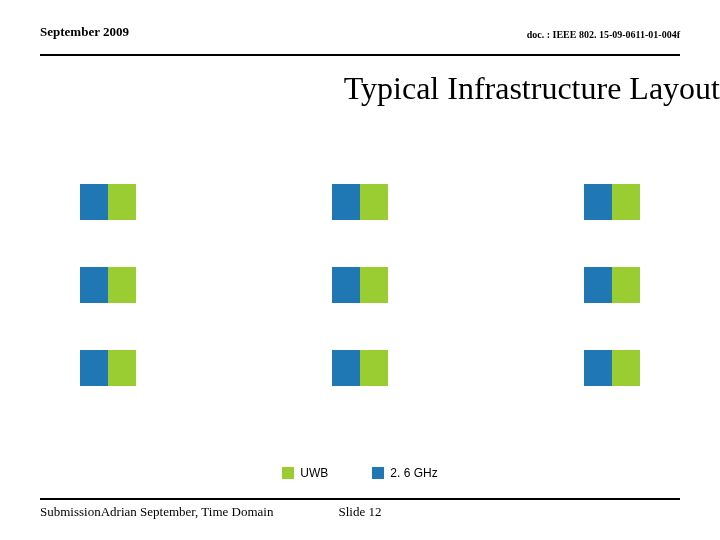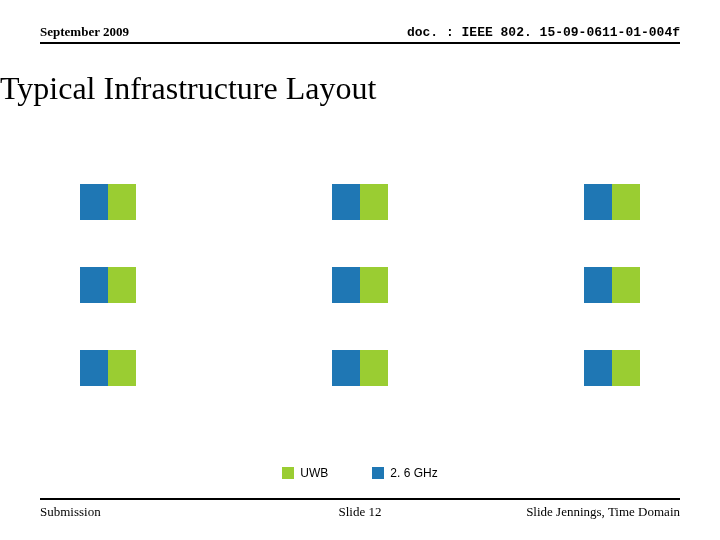--- a/index.html
+++ b/index.html
@@ -19,37 +19,36 @@
   }
   .header {
     position: absolute;
     top: 24px;
     left: 40px;
     right: 40px;
     display: flex;
     justify-content: space-between;
     align-items: flex-end;
     border-bottom: 2px solid #000;
-    padding-bottom: 2px;
+    padding-bottom: 14px;
   }
   .header-left {
     font-weight: bold;
     font-size: 13px;
   }
   .header-right {
     font-weight: bold;
-    font-size: 13px;
-    font-family: Liberation Mono, monospace;
+    font-size: 10px;
   }
   .title {
     position: absolute;
     top: 70px;
     left: 0;
     right: 0;
-    text-align: left;
+    text-align: right;
     font-size: 32px;
     font-weight: normal;
   }
   .grid {
     position: absolute;
     top: 160px;
     left: 80px;
     right: 80px;
     bottom: 130px;
     display: grid;
@@ -91,21 +90,20 @@
     height: 12px;
   }
   .footer {
     position: absolute;
     bottom: 20px;
     left: 40px;
     right: 40px;
     border-top: 2px solid #000;
     padding-top: 4px;
     display: flex;
-    justify-content: space-between;
     align-items: flex-start;
     font-size: 13px;
   }
   .footer-center {
     position: absolute;
     left: 0;
     right: 0;
     text-align: center;
   }
   .footer-left, .footer-right {
@@ -172,16 +170,16 @@
     </div>
     <div class="legend-item">
       <div class="legend-swatch blue"></div>
       <span>2. 6 GHz</span>
     </div>
   </div>
 
   <div class="footer">
     <div class="footer-left">Submission</div>
     <div class="footer-center">Slide 12</div>
-    <div class="footer-right">Slide Jennings, Time Domain</div>
+    <div class="footer-right">Adrian September, Time Domain</div>
   </div>
 
 </div>
 
 </body></html>

